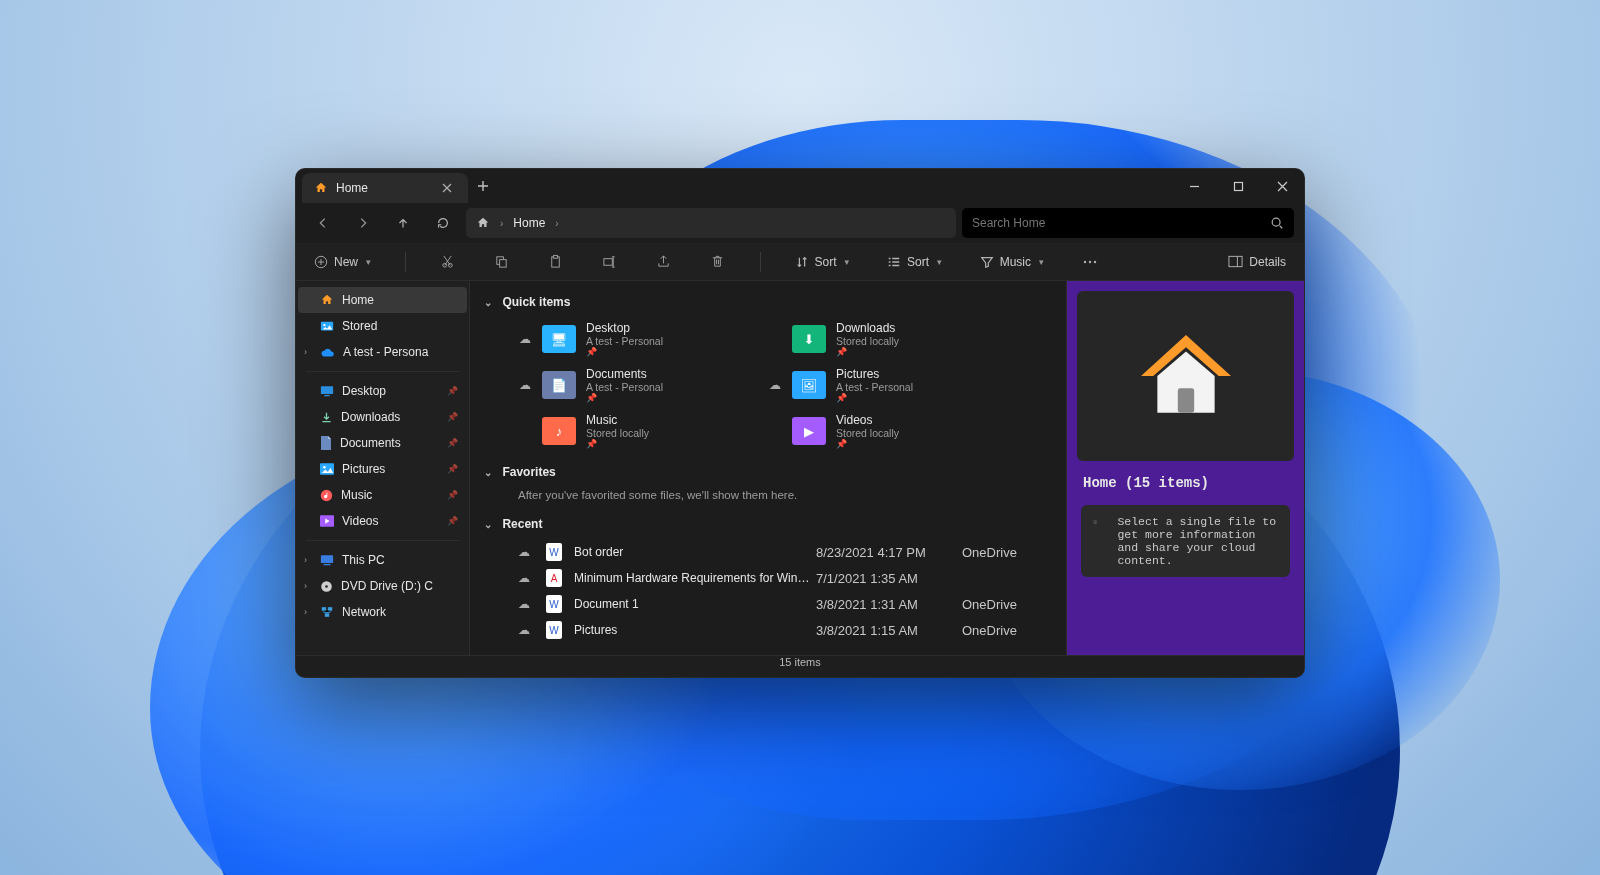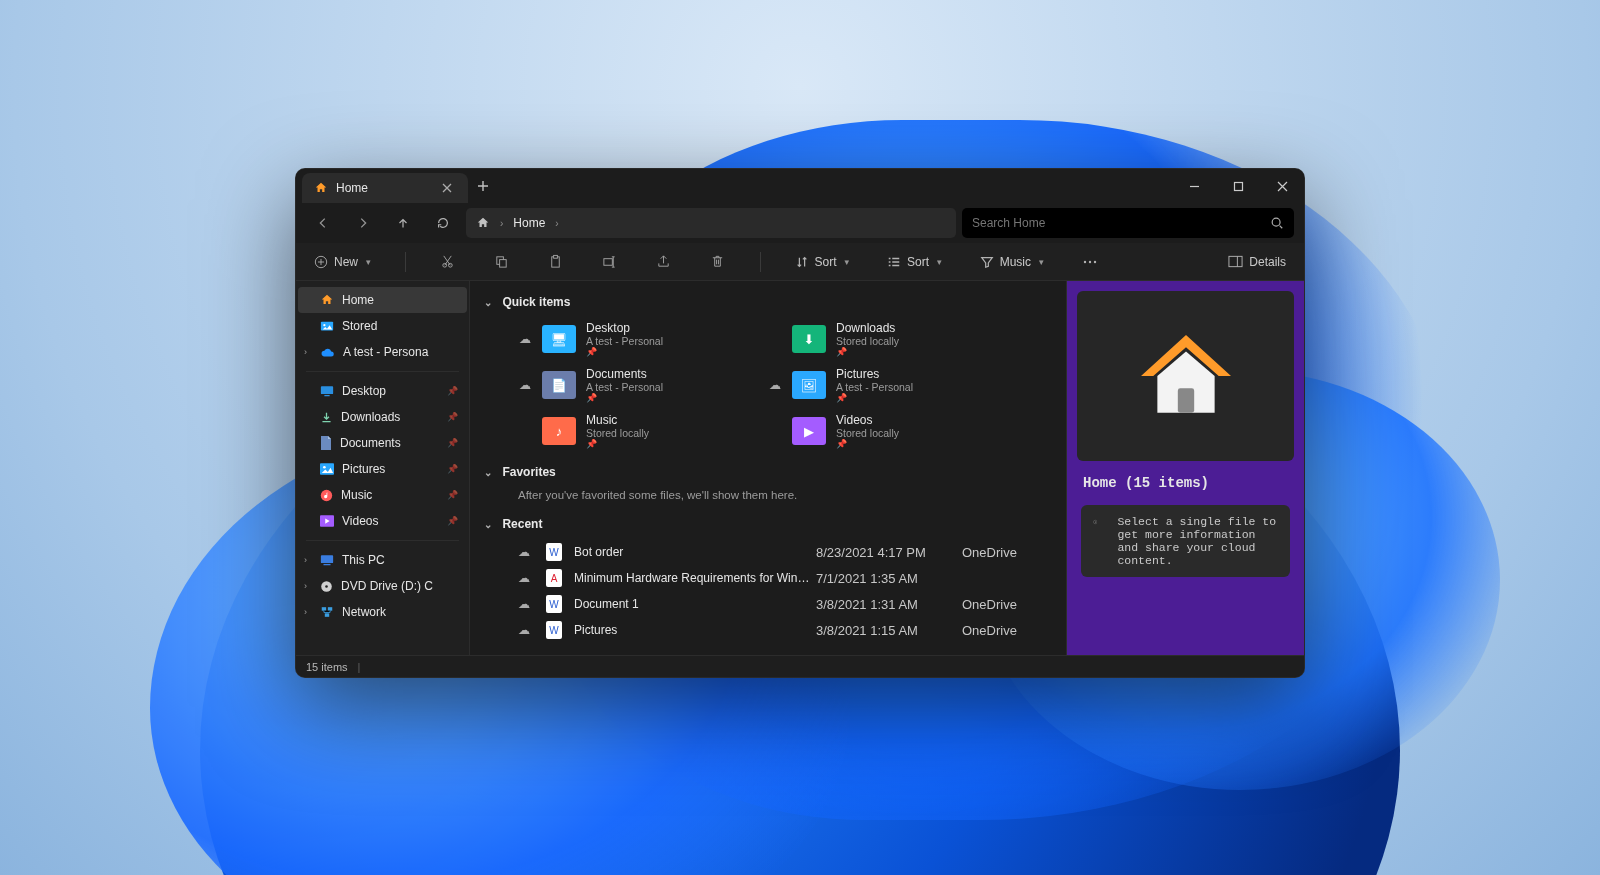--- a/index.html
+++ b/index.html
@@ -75,21 +75,21 @@
   .recent-row{ display:grid; grid-template-columns:22px 22px 1fr 140px 90px; align-items:center; height:26px; font-size:12px; gap:6px;}
   .recent-row .name{white-space:nowrap;overflow:hidden;text-overflow:ellipsis}
   .recent-row .date,.recent-row .loc{color:#c7c7c7;font-size:13px}
   .file-ic{width:16px;height:18px;border-radius:2px;display:flex;align-items:center;justify-content:center;font-size:10px}
 
   .details { width:238px; background:#4c1d95; border-left:1px solid #2c2c2c; display:flex; flex-direction:column;font-family:Liberation Mono, monospace;}
   .details .big-icon{ height:170px; display:flex; align-items:center; justify-content:center; background:#262626; margin:10px; border-radius:6px;}
   .details h3{ font-size:14px; font-weight:600; padding:4px 16px;}
   .details .infobox{ margin:10px 14px; padding:10px 12px; background:#2a2a2a; border-radius:6px; font-size:11.5px; color:#c9c9c9; display:flex; gap:20px; align-items:flex-start;}
 
-  .status { height:22px; background:#1e1e1e; border-top:1px solid #2c2c2c; font-size:11px; color:#b8b8b8; display:flex; align-items:center; padding:0 10px; gap:10px;}
+  .status { height:22px; background:#1e1e1e; border-top:1px solid #2c2c2c; font-size:11px; color:#b8b8b8; display:flex; align-items:center; padding:0 10px; gap:10px;flex-direction:column;}
 
   
   svg{display:block}
 </style>
 </head>
 <body>
 
 <div class="bloom">
   <div class="petal p1"></div>
     <div class="petal p2"></div>

